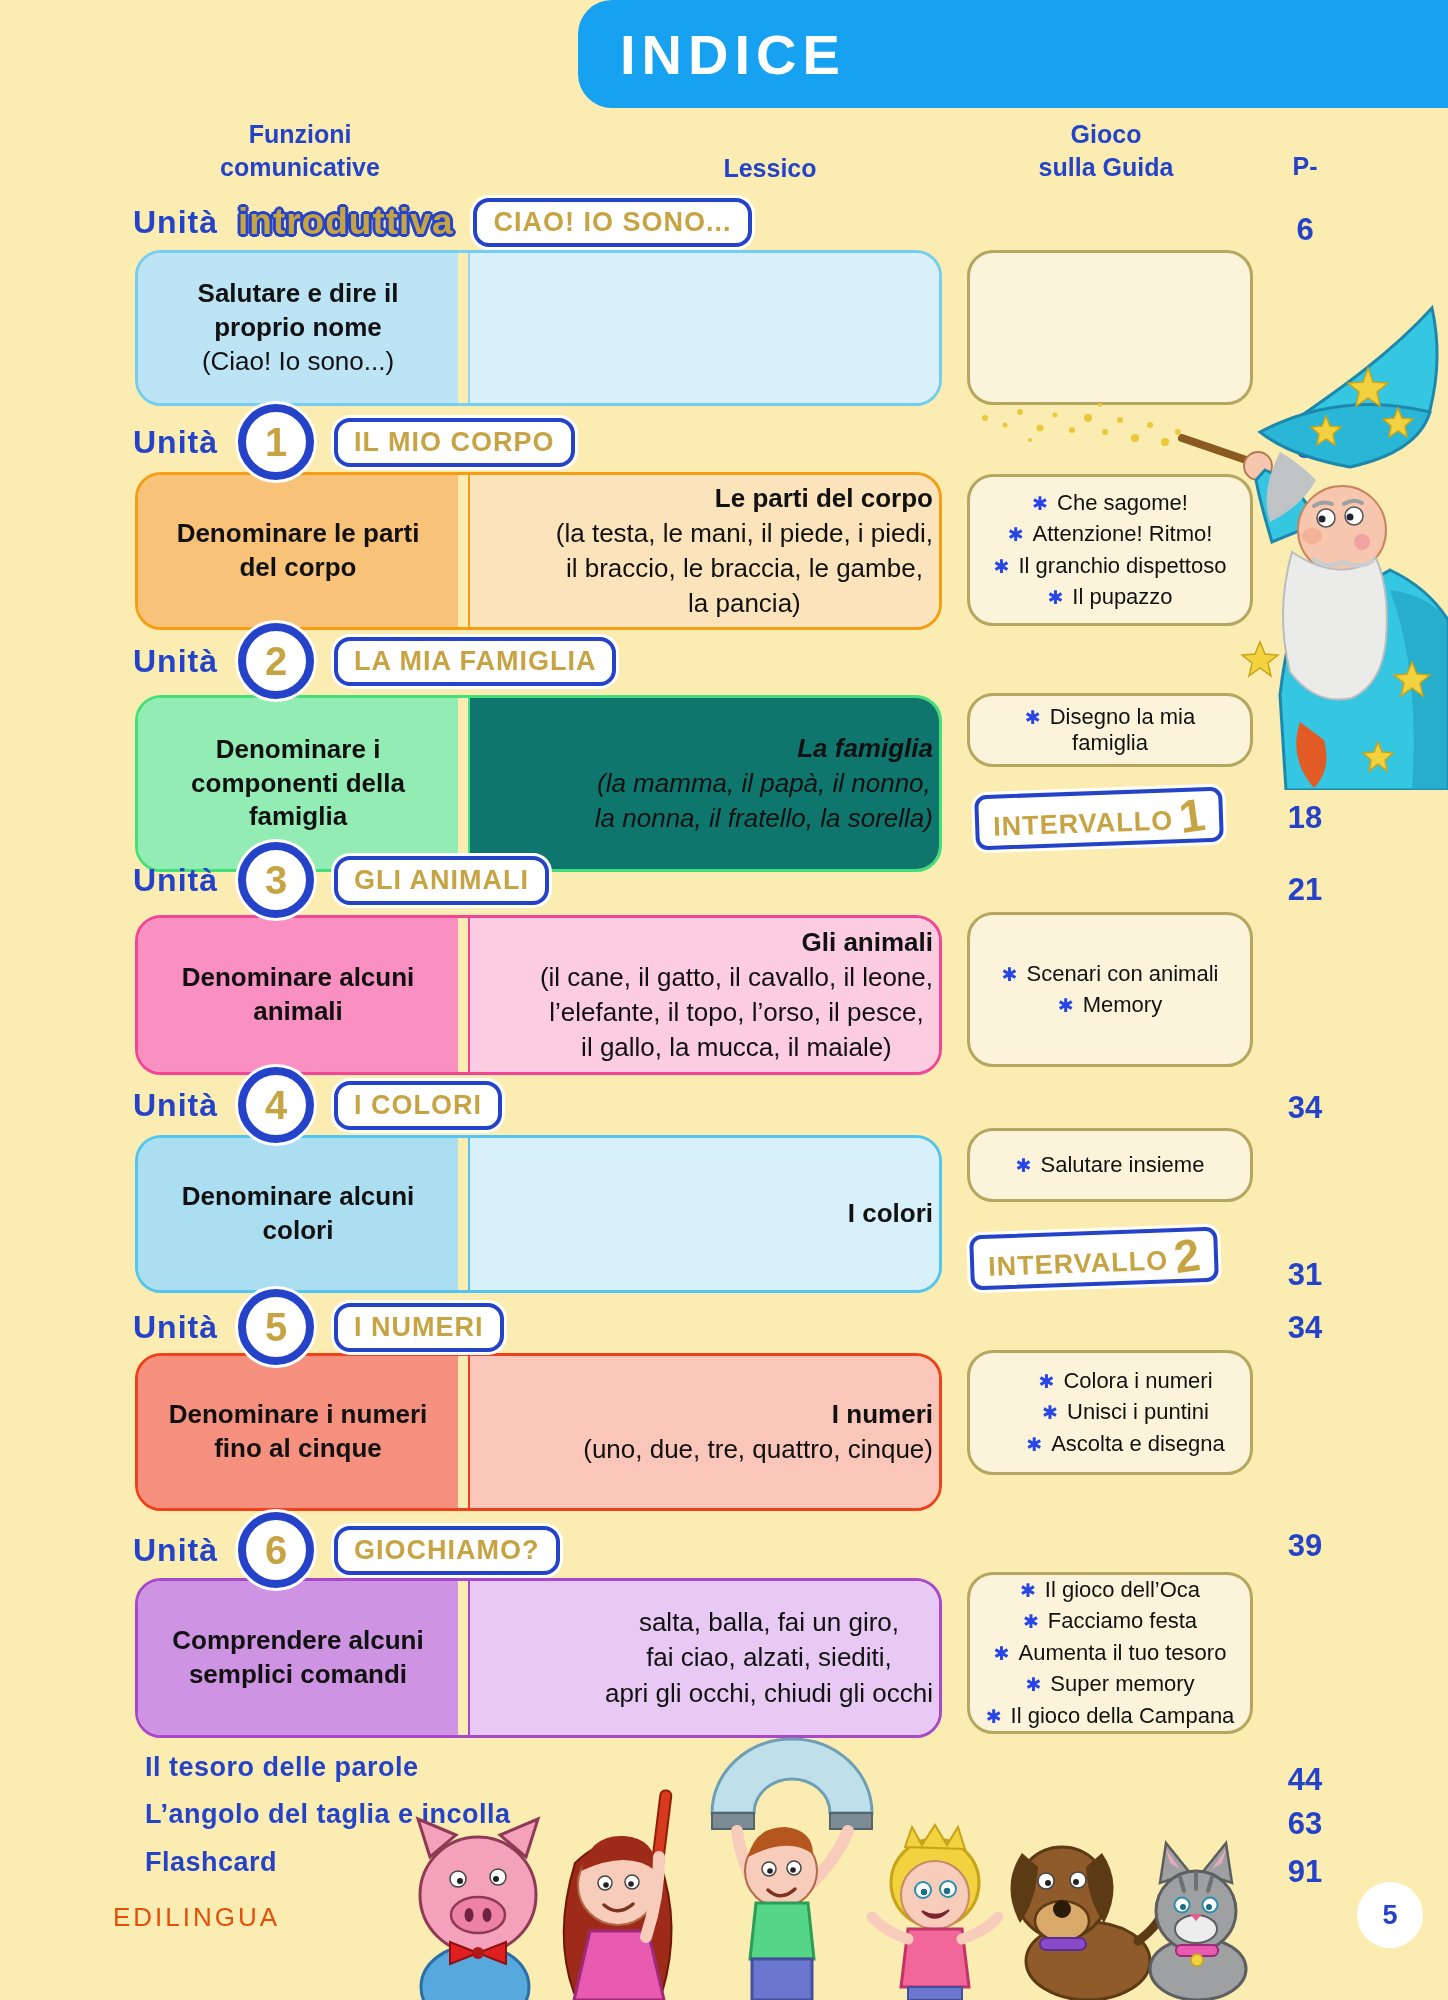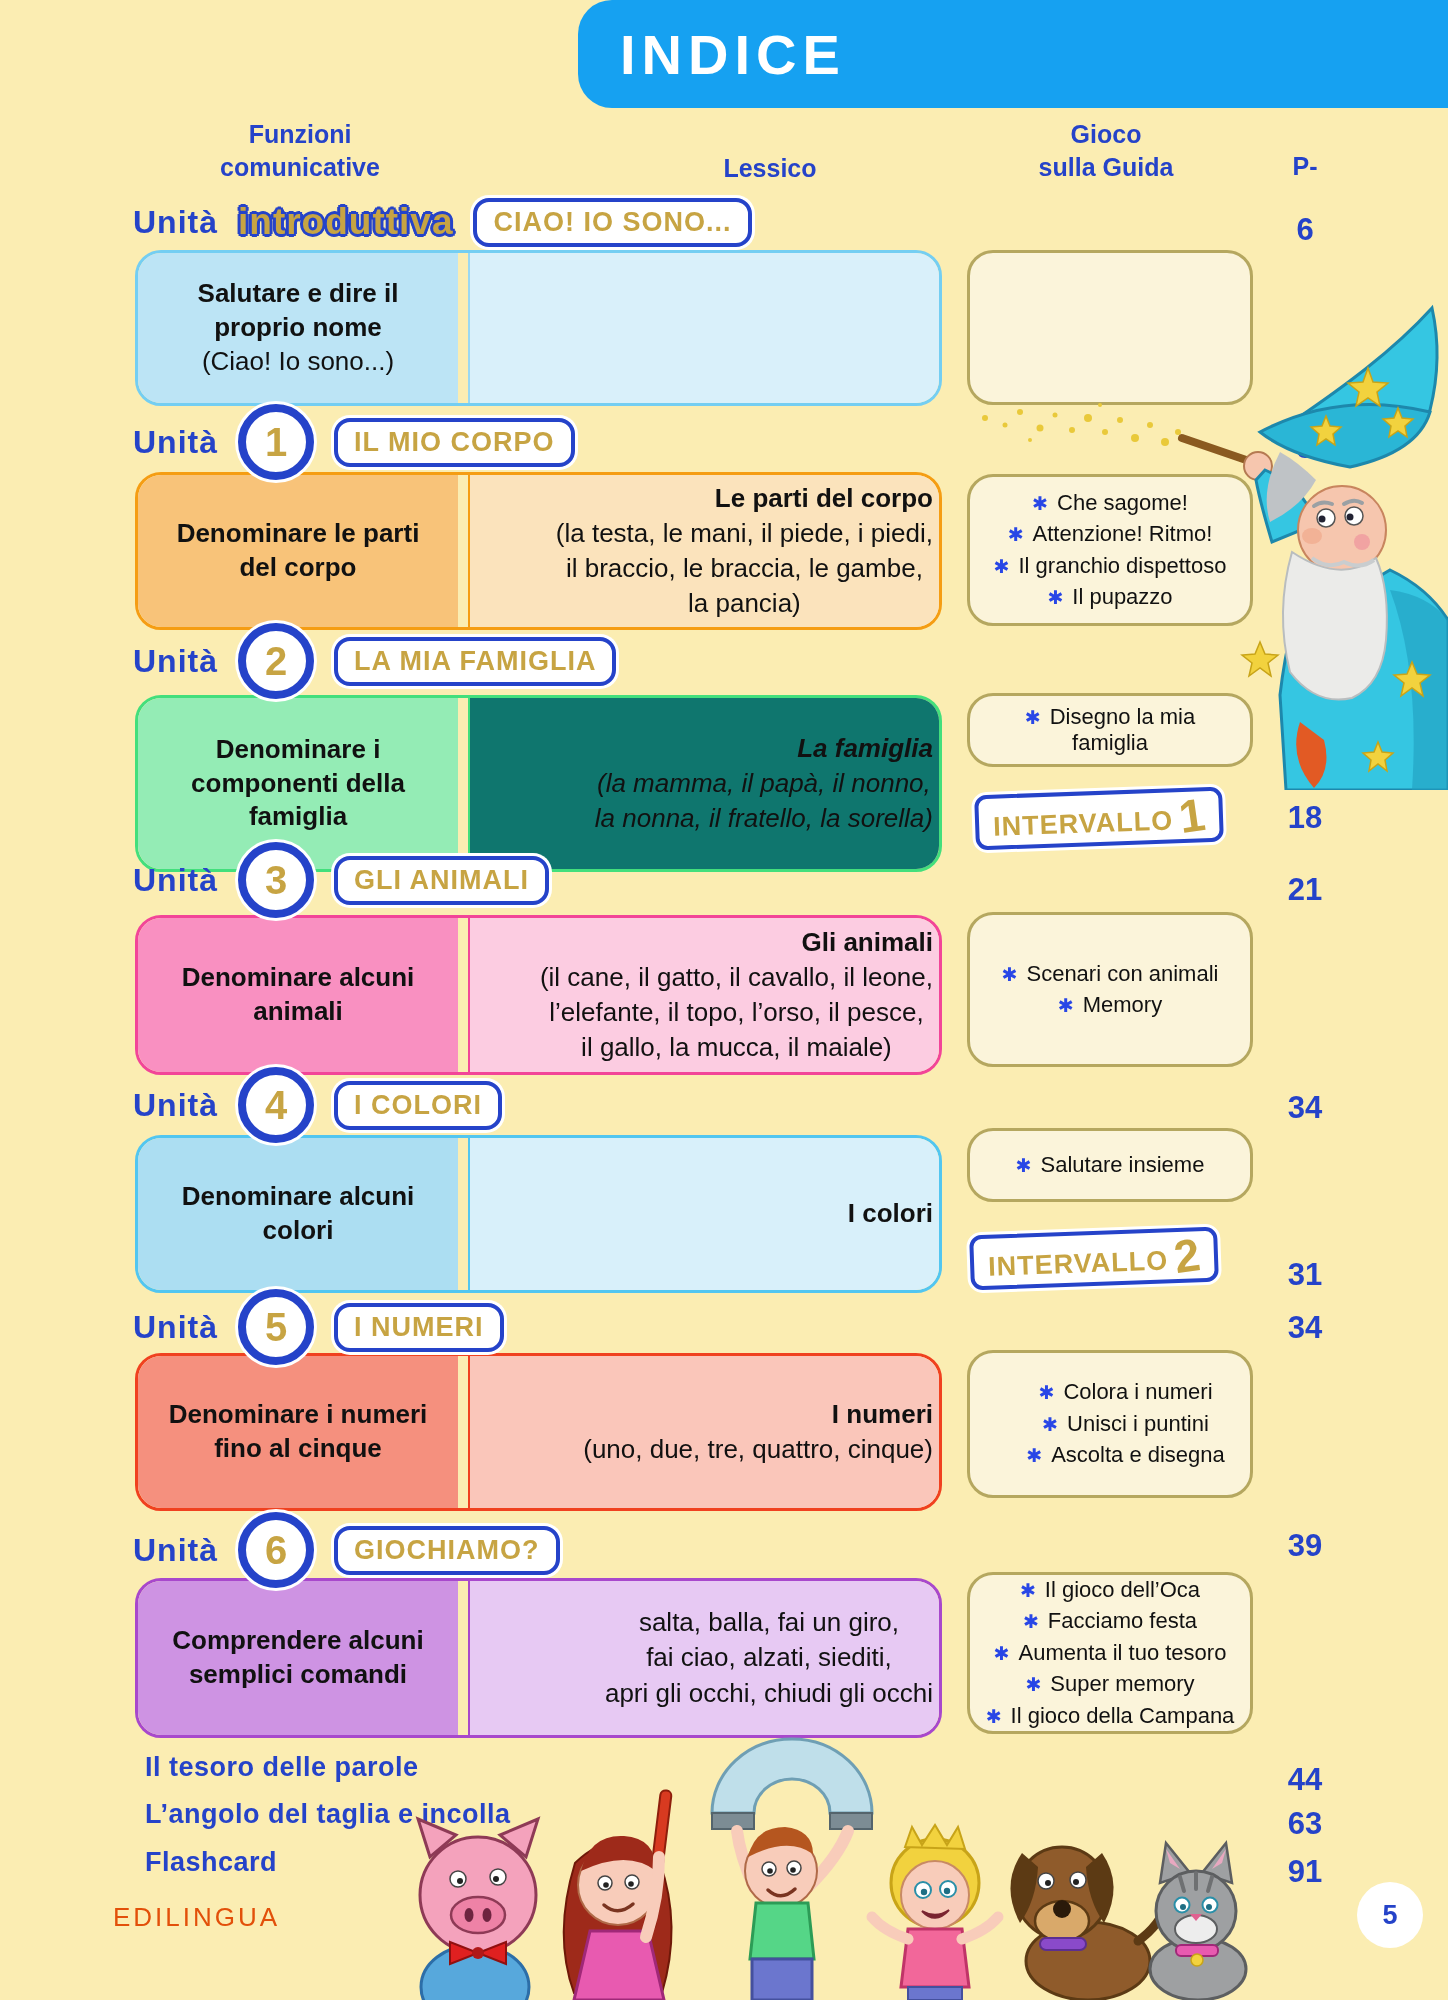--- a/index.html
+++ b/index.html
@@ -270,21 +270,21 @@
 <div class="abs row-box u5" style="top:1353px;height:158px;">
   <div class="cell-f">
     <div class="pre">Denominare i numeri
 fino al cinque</div>
   </div>
   <div class="cell-l">
     <div class="lessico-title pre">I numeri</div>
     <div class="pre">(uno, due, tre, quattro, cinque)</div>
   </div>
 </div>
-<div class="abs gioco-box" style="top:1350px;height:148px;padding-left:31px;">
+<div class="abs gioco-box" style="top:1350px;height:125px;padding-left:31px;">
   <ul class="gioco">
       <li><span class="ast">✱</span><span class="pre">Colora i numeri</span></li>
       <li><span class="ast">✱</span><span class="pre">Unisci i puntini</span></li>
       <li><span class="ast">✱</span><span class="pre">Ascolta e disegna</span></li>
     </ul>
 </div>
 <div class="abs pagep" style="top:1310px;">34</div>
 
 <div class="abs unit-label" style="top:1513px;">
   <span class="unita-word">Unità</span>

